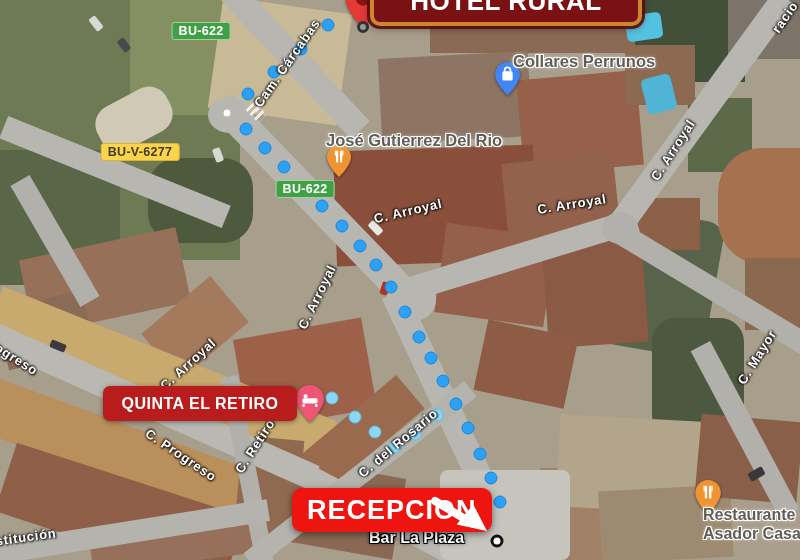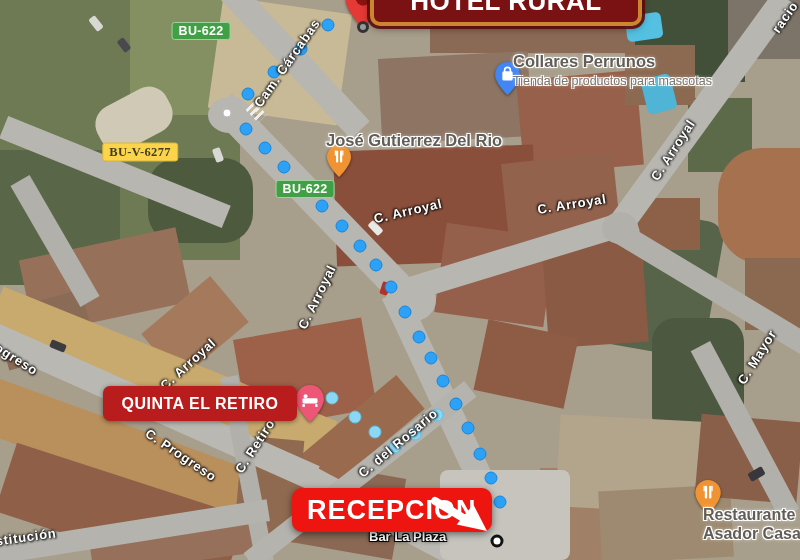--- a/index.html
+++ b/index.html
@@ -18,21 +18,21 @@
   .badge.yellow{background:#fbd44c;color:#413d20;border:1.5px solid #d9b43a;}
   
   .dot{width:13px;height:13px;border-radius:50%;transform:translate(-50%,-50%);}
   .dot.main{background:#2da1f6;border:1px solid #1486dd;}
   .dot.alt{background:#8ad8f4;border:1px solid #5fc0e8;}
   .dot.way{width:9px;height:9px;background:#fff;border:1px solid #bbb;}
   
   .poi{color:#615d57;font-weight:700;font-size:16.5px;line-height:19px;white-space:nowrap;
        text-shadow:-1px -1px 0 #fff,1px -1px 0 #fff,-1px 1px 0 #fff,1px 1px 0 #fff,0 0 4px #fff;}
   .poi .sub{display:block;position:static;font-size:12.5px;font-weight:400;color:#7b7770;margin-top:1px;}
-  .poi-white{color:#fff;font-weight:700;font-size:13px;white-space:nowrap;
+  .poi-white{color:#fff;font-weight:700;font-size:16px;white-space:nowrap;
        text-shadow:-1px -1px 0 #000,1px -1px 0 #000,-1px 1px 0 #000,1px 1px 0 #000,0 0 4px #000;}
   
   .hotel-banner{left:370px;top:-24px;width:272px;background:#7a1113;border:4px solid #cc8531;
        border-radius:10px;box-shadow:0 0 0 3px rgba(92,12,12,.9),0 2px 8px rgba(0,0,0,.5);
        color:#fff;text-align:center;font-weight:800;font-size:26px;line-height:32px;
        letter-spacing:.5px;padding:5px 4px;}
   .quinta-banner{left:103px;top:386px;width:194px;height:35px;background:#b91c1c;border-radius:7px;
        color:#fff;font-weight:800;font-size:16px;letter-spacing:.5px;display:flex;align-items:center;
        justify-content:center;box-shadow:0 1px 5px rgba(0,0,0,.45);}
   .recepcion-banner{left:292px;top:488px;width:200px;height:44px;background:#ee1510;border-radius:10px;
@@ -169,21 +169,21 @@
       <div class="street" style="left: 398px; top: 443px; transform: translate(-50%, -50%) rotate(-40deg);">C. del Rosario</div>
       <div class="street" style="left: 181px; top: 455px; transform: translate(-50%, -50%) rotate(34deg);">C. Progreso</div>
       <div class="street" style="left: 255px; top: 446px; transform: translate(-50%, -50%) rotate(-57deg);">C. Retiro</div>
       <div class="street" style="left: 10px; top: 355px; transform: translate(-50%, -50%) rotate(32deg);">Progreso</div>
       <div class="street" style="left: 26px; top: 537px; transform: translate(-50%, -50%) rotate(-8deg);">stitución</div>
       <div class="street" style="left: 757px; top: 357px; transform: translate(-50%, -50%) rotate(-58deg);">C. Mayor</div>
       <div class="street" style="left: 785px; top: 17px; transform: translate(-50%, -50%) rotate(-55deg);">racio</div>
     </div>
   <div id="badges-layer" style="left:0;top:0;width:800px;height:560px;">
       <div class="badge green" style="left: 201px; top: 31px;">BU-622</div>
-      <div class="badge yellow" style="left: 140px; top: 152px; font-family: Liberation Serif, serif;">BU-V-6277</div>
+      <div class="badge yellow" style="left: 140px; top: 152px;">BU-V-6277</div>
       <div class="badge green" style="left: 305px; top: 189px;">BU-622</div>
     </div>
 
   <div id="pins-layer" style="left:0;top:0;width:800px;height:560px;">
       <svg viewBox="0 0 24 32" width="36" height="46" style="left: 345px; top: -18px; filter: drop-shadow(rgba(0, 0, 0, 0.5) 0px 1px 1.5px);">
         <path d="M12 0C5.37 0 0 5.37 0 12c0 8.6 12 20 12 20s12-11.4 12-20C24 5.37 18.63 0 12 0z" fill="#e53935"></path>
         <circle cx="12" cy="11.5" r="5" fill="#8c1410"></circle>
       </svg>
       <svg viewBox="0 0 24 32" width="25" height="33" style="left: 494.5px; top: 62px; filter: drop-shadow(rgba(0, 0, 0, 0.5) 0px 1px 1.5px);">
         <path d="M12 0C5.37 0 0 5.37 0 12c0 8.6 12 20 12 20s12-11.4 12-20C24 5.37 18.63 0 12 0z" fill="#4285f4"></path>
@@ -209,21 +209,20 @@
         <rect x="9" y="5.5" width="2.2" height="12" rx="1" fill="#fff"></rect>
         <rect x="13" y="5.5" width="2.2" height="12" rx="1" fill="#fff"></rect>
         <rect x="7.8" y="5.5" width="1.2" height="5" fill="#fff"></rect>
         <rect x="15.2" y="5.5" width="1.2" height="5" fill="#fff"></rect>
       </svg>
     </div>
   <div class="anchor-dot"></div>
 
   <div class="poi" style="left:513px;top:52px;">
     <span style="position:static;display:block;">Collares Perrunos</span>
-    <span class="sub">Tienda de productos para mascotas</span>
   </div>
   <div class="poi" style="left:326px;top:131px;">
     <span style="position:static;display:block;">José Gutierrez Del Rio</span>
   </div>
   <div class="poi" style="left:703px;top:505px;font-size:16px;">
     <span style="position:static;display:block;">Restaurante</span>
     <span style="position:static;display:block;">Asador Casa C</span>
   </div>
   <div class="poi-white" style="left:369px;top:529px;">Bar La Plaza</div>
   <div class="bar-dot"></div>

